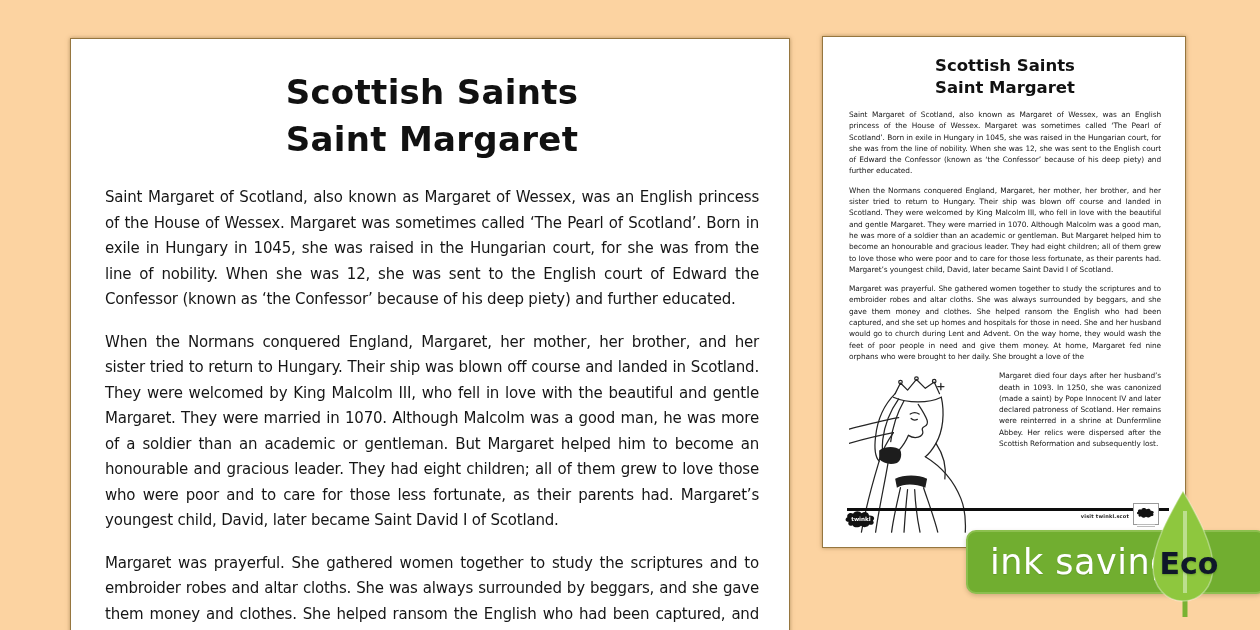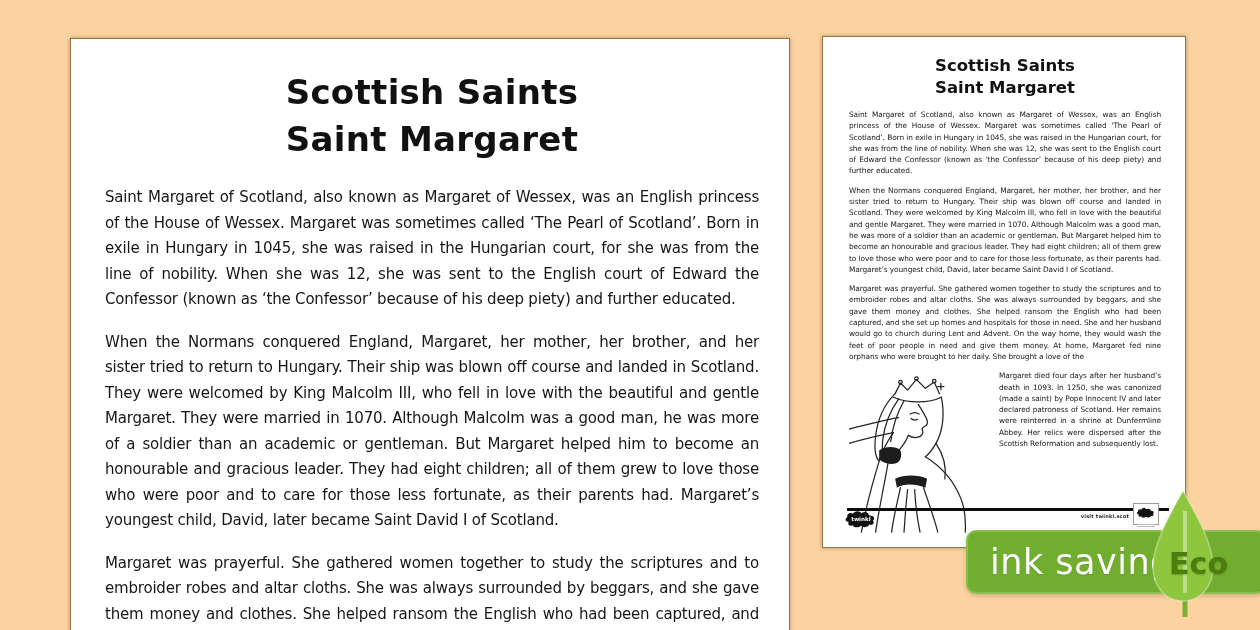--- a/index.html
+++ b/index.html
@@ -124,24 +124,24 @@
   }
   .eco-leaf {
     position: absolute;
     left: 1147px; top: 489px;
     width: 72px; height: 130px;
   }
   .eco-label {
     position: absolute;
     left: 1150px; top: 546px;
     width: 78px;
-    text-align: right;
+    text-align: center;
     font-size: 30px;
     font-weight: bold;
-    color: #4d7c0f;
+    color: #0f172a;
     text-shadow: 0 1px 2px rgba(40, 80, 10, 0.35);
   }
 
   .line-art { stroke: #242424; stroke-width: 1.4; fill: none; stroke-linecap: round; stroke-linejoin: round; }
   .line-art-dark { fill: #1d1d1d; stroke: none; }
 </style>
 </head>
 <body>
 
 <div class="stage">

